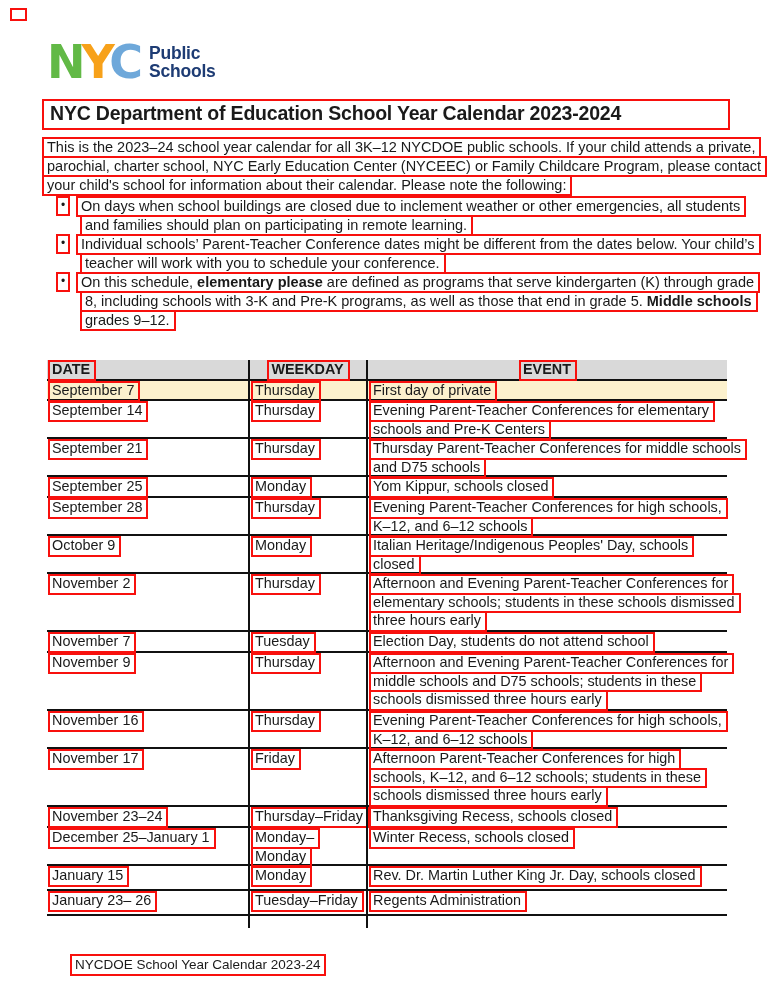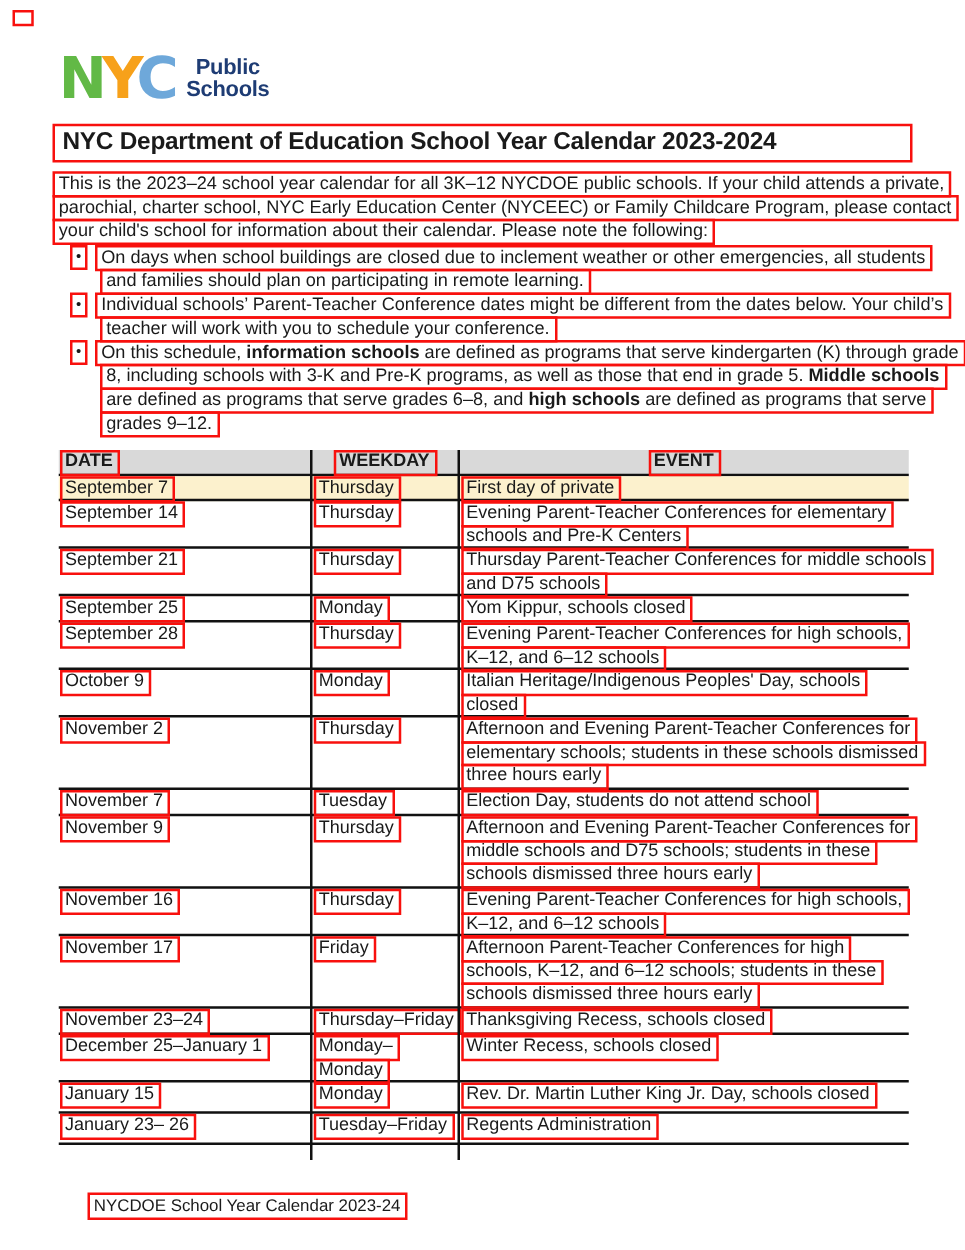--- a/index.html
+++ b/index.html
@@ -15,21 +15,21 @@
   .rb{display:inline-block;border:2px solid var(--red);padding:0 4px 1px 3px;
       line-height:16px;background:transparent;vertical-align:top;white-space:nowrap;}
 
   
   .corner{position:absolute;left:10px;top:8px;width:17px;height:13px;border:2px solid var(--red);}
 
   
   .logo{position:absolute;left:47px;top:42px;display:flex;align-items:center;}
   .logo-mark{font-family:"DejaVu Sans",sans-serif;font-weight:700;font-size:46px;line-height:40px;letter-spacing:-4px;}
   .ln{color:var(--green);} .ly{color:var(--orange);} .lc{color:var(--blue);}
-  .logo-text{margin-left:10px;font-weight:700;font-size:17.5px;line-height:18px;color:var(--navy);letter-spacing:-0.2px;text-align:center;}
+  .logo-text{margin-left:10px;font-weight:700;font-size:17.5px;line-height:18px;color:var(--navy);letter-spacing:-0.2px;}
 
   
   .title-box{position:absolute;left:42px;top:99px;width:688px;border:2px solid var(--red);padding:1px 6px 3px;}
   .title-box h1{margin:0;font-size:19.5px;font-weight:700;letter-spacing:-0.2px;white-space:nowrap;}
 
   
   .intro{position:absolute;left:42px;top:137px;font-size:14.5px;}
   .pline{height:19px;overflow:visible;}
 
   
@@ -100,29 +100,25 @@
       <div class="bline">
         <span class="rb bmark">•</span>
         <span class="rb"><span>Individual schools’ Parent-Teacher Conference dates might be different from the dates below. Your child’s</span></span>
       </div>
       <div class="bline">
         <span class="bmark-space"></span>
         <span class="rb"><span>teacher will work with you to schedule your conference.</span></span>
       </div>
       <div class="bline">
         <span class="rb bmark">•</span>
-        <span class="rb"><span>On this schedule, </span><b>information schools</b><span> are defined as programs that serve kindergarten (K) through grade</span></span>
+        <span class="rb"><span>On this schedule, </span><b>elementary please</b><span> are defined as programs that serve kindergarten (K) through grade</span></span>
       </div>
       <div class="bline">
         <span class="bmark-space"></span>
         <span class="rb"><span>8, including schools with 3-K and Pre-K programs, as well as those that end in grade 5. </span><b>Middle schools</b></span>
-      </div>
-      <div class="bline">
-        <span class="bmark-space"></span>
-        <span class="rb"><span>are defined as programs that serve grades 6–8, and </span><b>high schools</b><span> are defined as programs that serve</span></span>
       </div>
       <div class="bline">
         <span class="bmark-space"></span>
         <span class="rb"><span>grades 9–12.</span></span>
       </div>
     </div>
 
   <div class="cal-table">
     <div class="trow thead">
       <div class="td c1">

